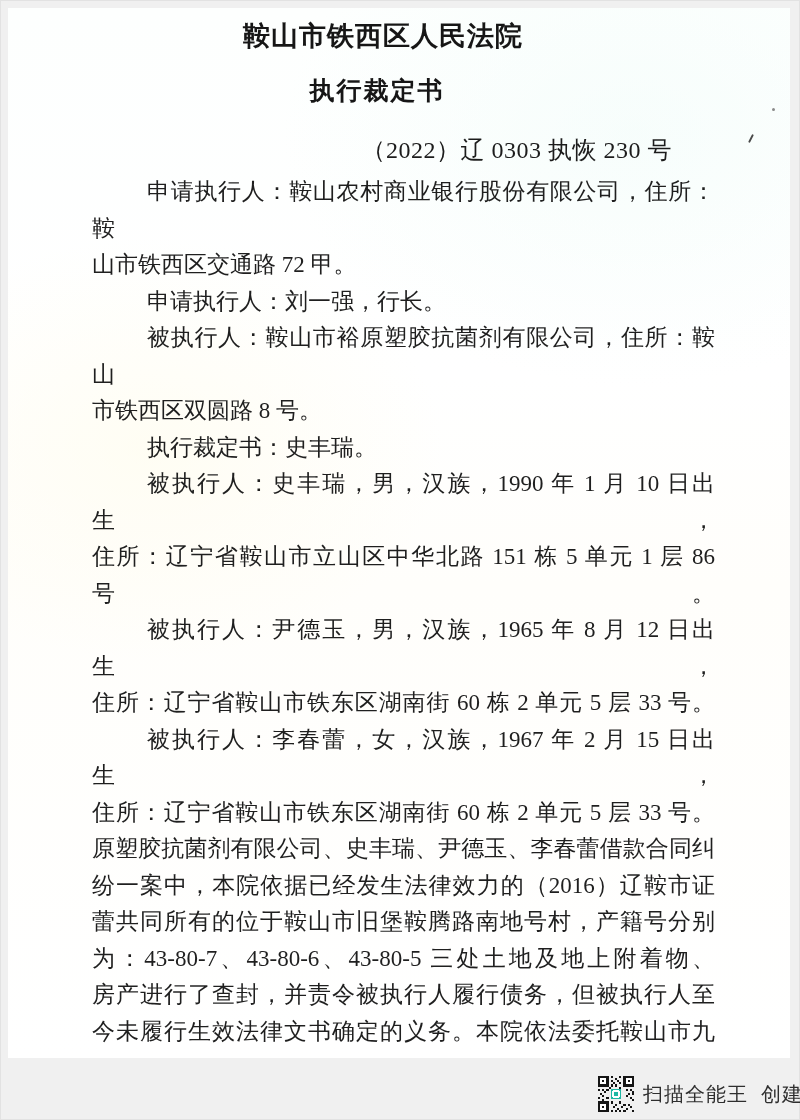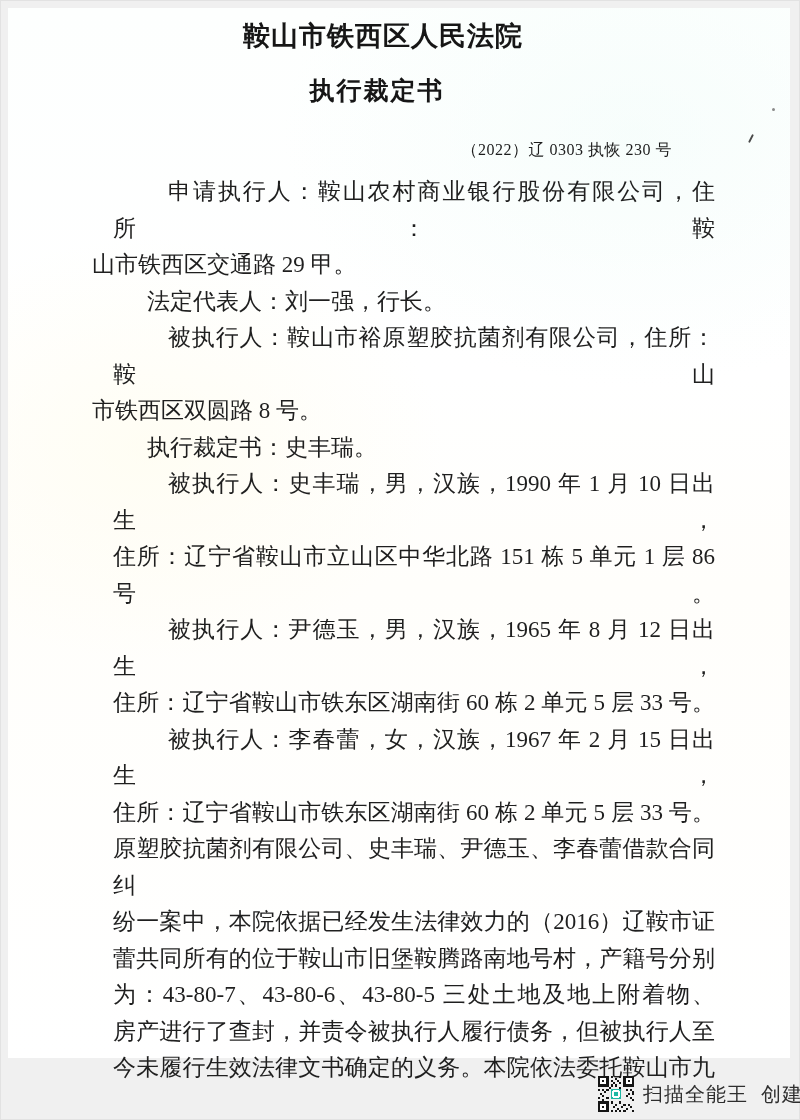--- a/index.html
+++ b/index.html
@@ -21,29 +21,29 @@
   .court{
     margin-top:12px;text-align:center;transform:translateX(-16px);
     font-size:27px;font-weight:700;letter-spacing:1px;line-height:32px;color:#161616;
   }
   .doctitle{
     margin-top:23px;text-align:center;transform:translateX(-22px);
     font-size:25px;font-weight:700;letter-spacing:2px;line-height:32px;color:#161616;
   }
   .caseno{
     margin-top:30px;text-align:right;padding-right:118px;
-    font-size:16px;line-height:26px;color:#1c1c1c;letter-spacing:.5px;
+    font-size:24px;line-height:26px;color:#1c1c1c;letter-spacing:.5px;
   }
   .docbody{
     margin-top:11px;padding:0 75px 0 84px;
     font-size:23px;line-height:36.5px;color:#1f1f1f;
   }
   .line{white-space:nowrap;}
   .line.ind{text-indent:55px;}
-  .line.fill{white-space:normal;text-align:justify;text-align-last:justify;margin-left:21px;}
+  .line.fill{white-space:normal;text-align:justify;text-align-last:justify;}
   .pen-tick{
     position:absolute;left:742px;top:126px;width:2px;height:9px;
     background:#4a4a4a;border-radius:1px;transform:rotate(27deg);
   }
   .pen-dot{
     position:absolute;left:764px;top:100px;width:3px;height:3px;
     background:#8a8a8a;border-radius:50%;
   }
   .watermark{
     position:absolute;left:590px;top:1066px;height:40px;
@@ -60,22 +60,22 @@
 
 <div class="viewport">
   <div class="scan-page">
 
     <div class="court">鞍山市铁西区人民法院</div>
     <div class="doctitle">执行裁定书</div>
     <div class="caseno">（2022）辽 0303 执恢 230 号</div>
 
     <div class="docbody">
       <div class="line ind fill">申请执行人：鞍山农村商业银行股份有限公司，住所：鞍</div>
-      <div class="line">山市铁西区交通路 29 甲。</div>
-      <div class="line ind">法定代表人：刘一强，行长。</div>
+      <div class="line">山市铁西区交通路 72 甲。</div>
+      <div class="line ind">申请执行人：刘一强，行长。</div>
       <div class="line ind fill">被执行人：鞍山市裕原塑胶抗菌剂有限公司，住所：鞍山</div>
       <div class="line">市铁西区双圆路 8 号。</div>
       <div class="line ind">执行裁定书：史丰瑞。</div>
       <div class="line ind fill">被执行人：史丰瑞，男，汉族，1990 年 1 月 10 日出生，</div>
       <div class="line fill">住所：辽宁省鞍山市立山区中华北路 151 栋 5 单元 1 层 86 号。</div>
       <div class="line ind fill">被执行人：尹德玉，男，汉族，1965 年 8 月 12 日出生，</div>
       <div class="line fill">住所：辽宁省鞍山市铁东区湖南街 60 栋 2 单元 5 层 33 号。</div>
       <div class="line ind fill">被执行人：李春蕾，女，汉族，1967 年 2 月 15 日出生，</div>
       <div class="line fill">住所：辽宁省鞍山市铁东区湖南街 60 栋 2 单元 5 层 33 号。</div>
       <div class="line fill">原塑胶抗菌剂有限公司、史丰瑞、尹德玉、李春蕾借款合同纠</div>

